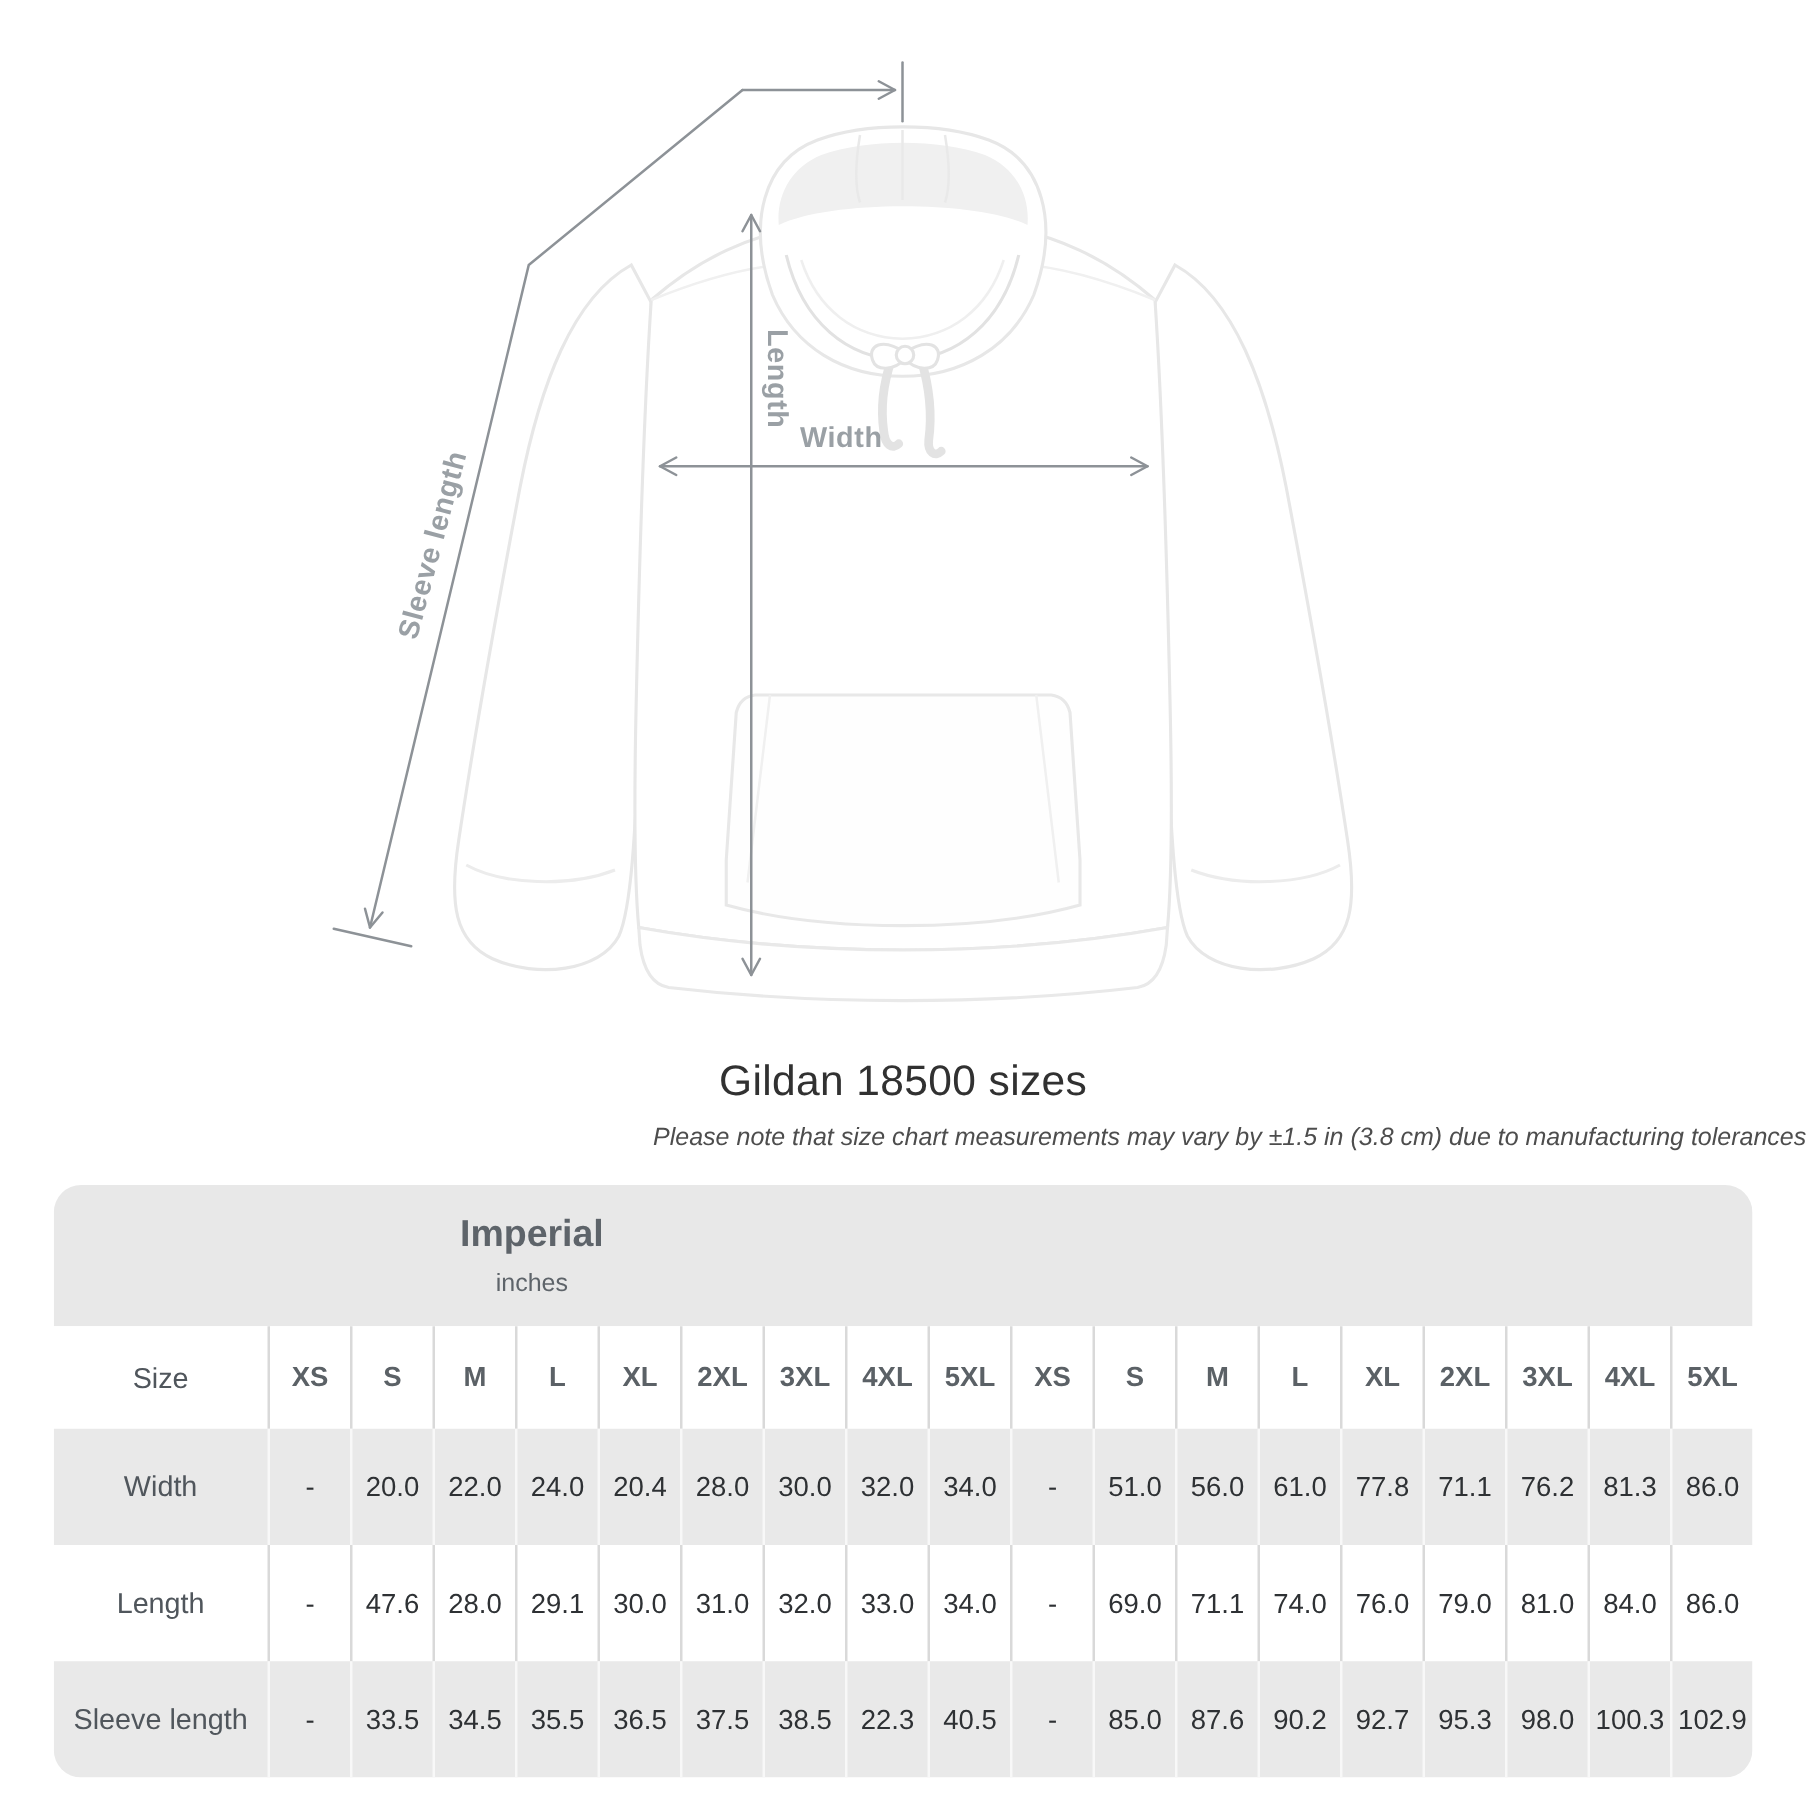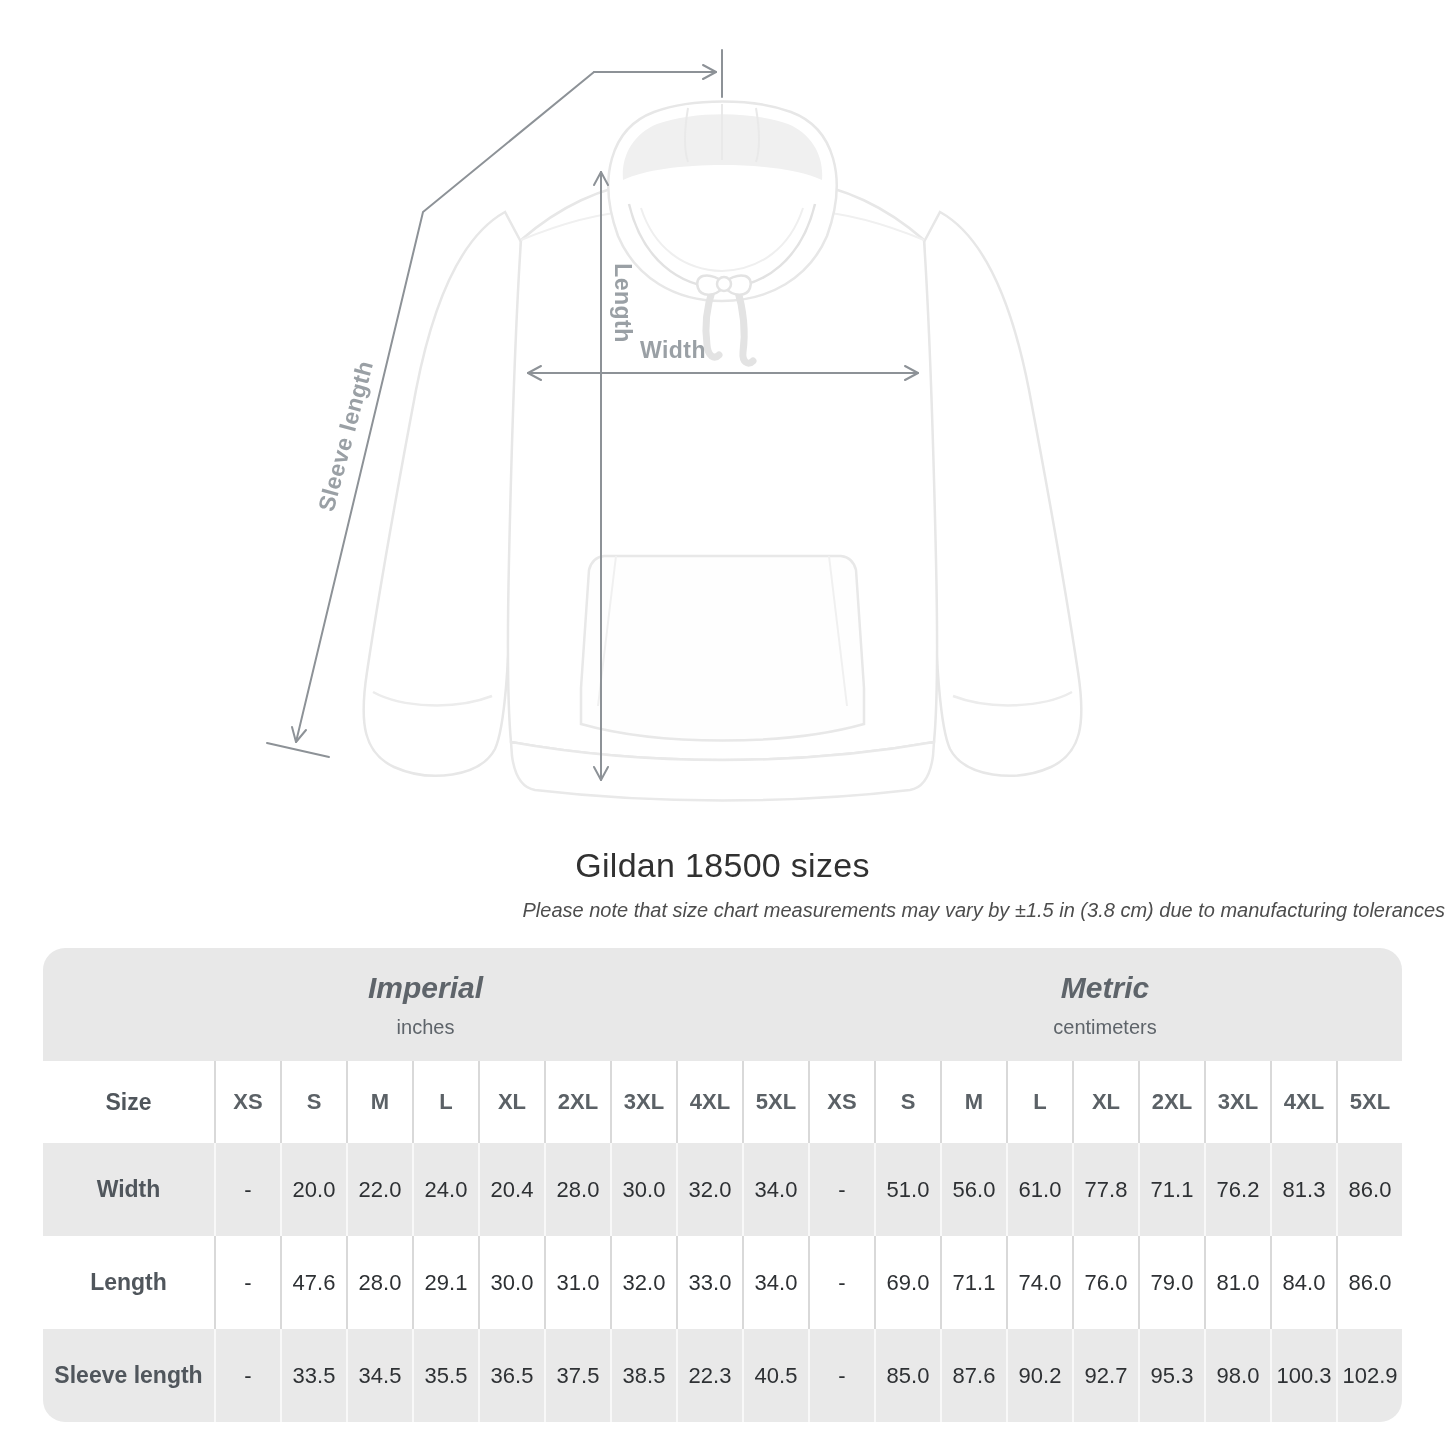--- a/index.html
+++ b/index.html
@@ -18,30 +18,30 @@
   
   .header-block { position:absolute; top:846px; left:0; width:1445px; text-align:center; }
   .page-title { font-size:34px; font-weight:normal; color:#313131; margin:0 0 14px 0; letter-spacing:.3px; }
   .tolerance-note { font-size:20px; font-style:italic; color:#4d4d4d; margin:0;text-align:right; }
 
   
   .size-table { position:absolute; left:43px; top:948px; width:1359px;
                 border-radius:22px; overflow:hidden; }
   .t-band { display:grid; grid-template-columns:765px 1fr; background:#e8e8e8; height:113px; }
   .band-cell { display:flex; flex-direction:column; align-items:center; justify-content:center; gap:11px; }
-  .band-title { font-size:30px; font-weight:bold; font-style:italic; color:#5e646a; }
+  .band-title { font-size:30px; font-weight:bold; color:#5e646a; }
   .band-unit  { font-size:20px; color:#5e646a; }
 
   .t-row { display:grid; grid-template-columns:171px repeat(18,1fr); height:93px; }
   .t-row.row-sizes { height:82px; }
   .row-white { background:#ffffff; --sep:#d9d9d9; }
   .row-gray  { background:#e9e9e9; --sep:#f8f8f8; }
   .cell { display:flex; align-items:center; justify-content:center; overflow:hidden; }
   .t-row > .cell + .cell { border-left:2px solid var(--sep); }
-  .cell.lab { font-weight:bold; font-size:23px; color:#50565c; }
+  .cell.lab { font-weight:normal; font-size:23px; color:#50565c; }
   .cell.szh { font-weight:bold; font-size:22px; color:#5b6166; }
   .cell.val { font-size:22px; color:#2e3134; }
 </style>
 </head>
 <body>
 
 <div class="page">
 
   <div class="diagram">
     <svg width="1445" height="845" viewBox="0 0 1445 845">
@@ -116,24 +116,20 @@
   <div class="header-block">
     <h1 class="page-title">Gildan 18500 sizes</h1>
     <p class="tolerance-note">Please note that size chart measurements may vary by ±1.5 in (3.8 cm) due to manufacturing tolerances</p>
   </div>
 
   <div class="size-table">
     <div class="t-band">
       <div class="band-cell">
         <div class="band-title">Imperial</div>
         <div class="band-unit">inches</div>
-      </div>
-      <div class="band-cell">
-        <div class="band-title">Metric</div>
-        <div class="band-unit">centimeters</div>
       </div>
     </div>
     <div>
         <div class="t-row row-white row-sizes">
           <div class="cell lab">Size</div>
           <div class="cell szh">XS</div>
           <div class="cell szh">S</div>
           <div class="cell szh">M</div>
           <div class="cell szh">L</div>
           <div class="cell szh">XL</div>

